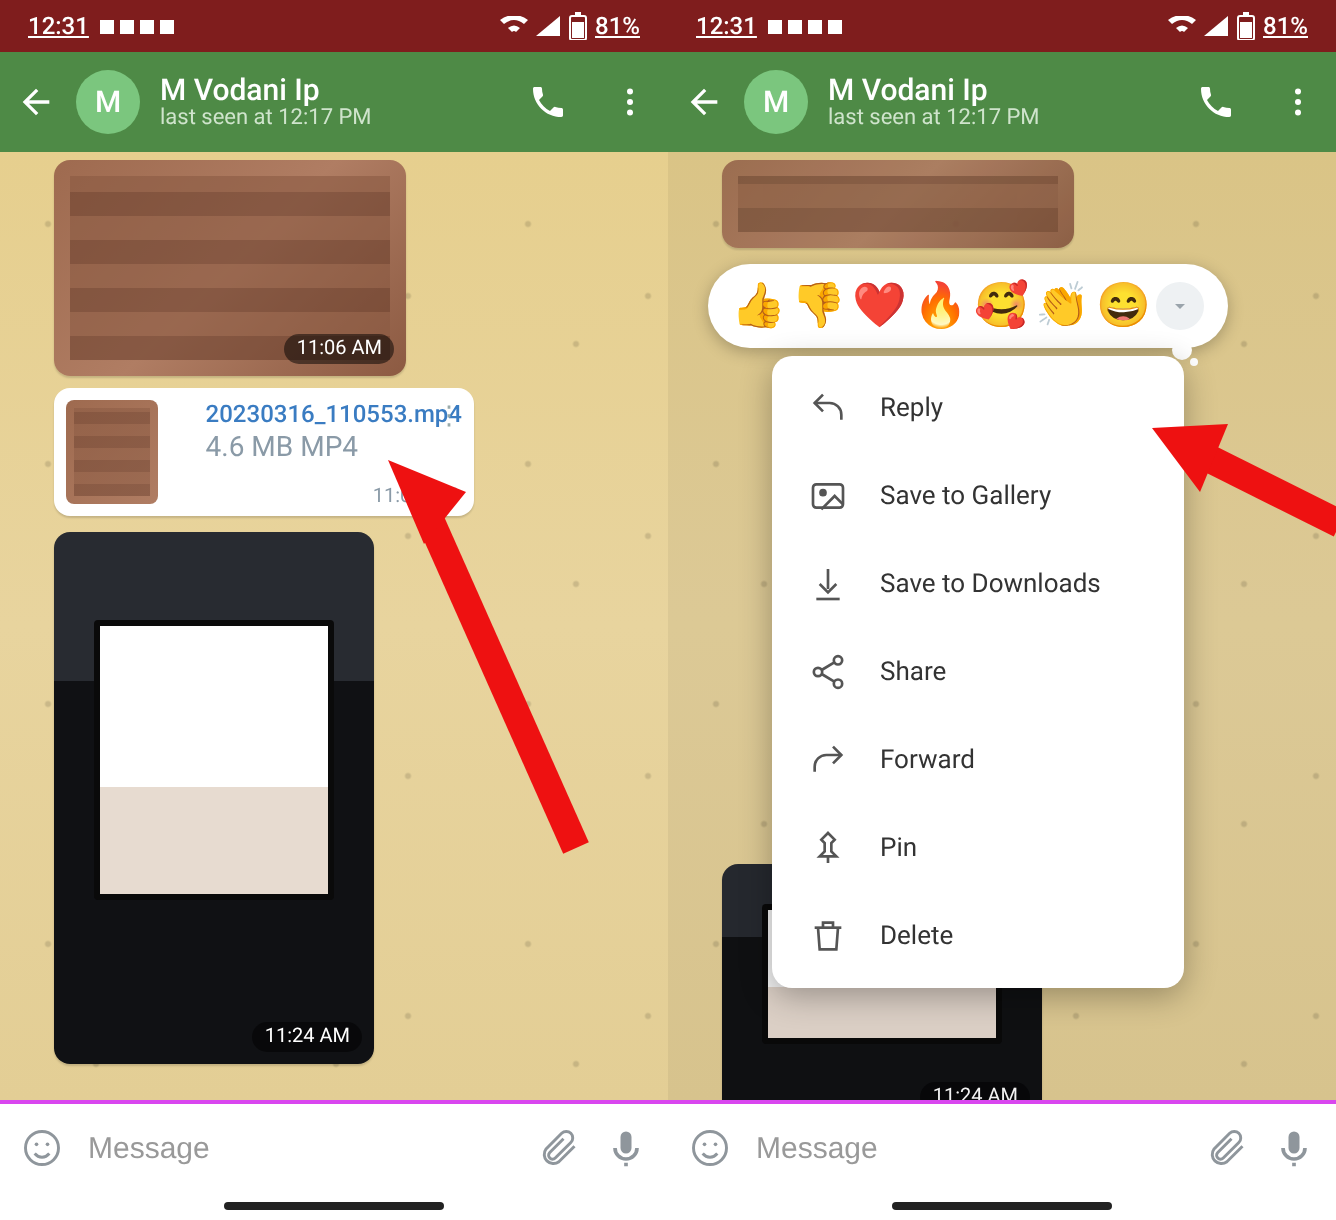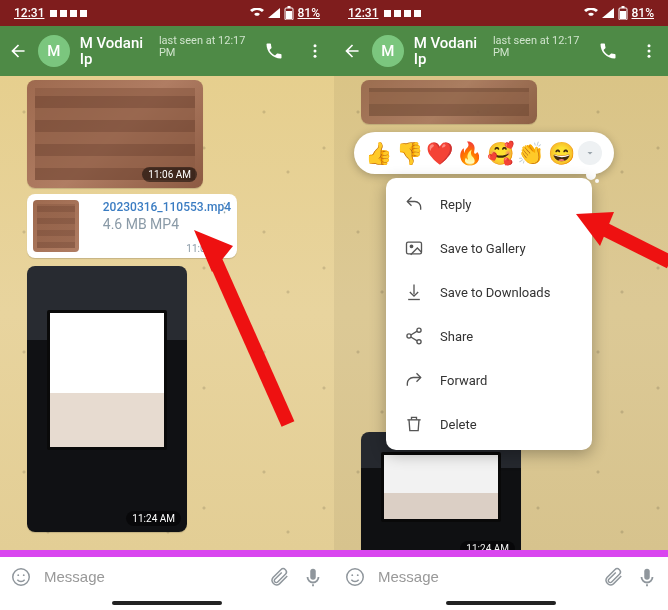--- a/index.html
+++ b/index.html
@@ -49,21 +49,21 @@
     border-radius: 50%;
     background: #7bc67e;
     color: #fff;
     display: flex;
     align-items: center;
     justify-content: center;
     font-size: 15px;
     font-weight: 500;
     margin: 0 10px;
   }
-  .titles { display: flex; flex-direction: row; line-height: 1.1; }
+  .titles { display: flex; flex-direction: column; line-height: 1.1; }
   .title-name { font-size: 15px; font-weight: 500; }
   .title-sub { font-size: 11px; color: #cfe4cc; }
   .header-actions { margin-left: auto; display: flex; gap: 22px; align-items: center; }
 
   
   .chat {
     flex: 1;
     position: relative;
     overflow: hidden;
     background: linear-gradient(180deg,#e6cf8e 0%,#e8d49e 50%,#e3ce95 100%);
@@ -153,21 +153,21 @@
     top:44px; left:20px; right:20px; height:140px;
     background: linear-gradient(180deg,#fff 0 60%,#e7dbd0 60% 100%);
     border:3px solid #0a0a0a;
     border-radius:2px;
   }
 
   
   .input-bar {
     height: 46px;
     background: #fff;
-    border-top: 7px solid #d946ef;
+    border-top: 2px solid #d946ef;
     display: flex;
     align-items: center;
     padding: 0 10px;
     gap: 12px;
   }
   .msg-input {
     flex: 1;
     border: none;
     font-size: 15px;
     color: #666;
@@ -474,20 +474,27 @@
       </div>
       <div class="menu-item">
         <svg width="20" height="20" viewBox="0 0 24 24" fill="none" stroke="#555" stroke-width="1.6">
             <path d="M15 14l5-5-5-5"></path>
             <path d="M20 9H11a7 7 0 00-7 7v3"></path>
           </svg>
         <span>Forward</span>
       </div>
       <div class="menu-item">
         <svg width="20" height="20" viewBox="0 0 24 24" fill="none" stroke="#555" stroke-width="1.6">
+            <path d="M12 3l4 4-2 2v5l3 3H7l3-3V9L8 7z"></path>
+            <path d="M12 17v4"></path>
+          </svg>
+        <span>Pin</span>
+      </div>
+      <div class="menu-item">
+        <svg width="20" height="20" viewBox="0 0 24 24" fill="none" stroke="#555" stroke-width="1.6">
             <path d="M4 7h16"></path>
             <path d="M9 7V4h6v3"></path>
             <path d="M6 7l1 13h10l1-13"></path>
           </svg>
         <span>Delete</span>
       </div>
     </div>
 
     <svg class="arrow" style="top:126px; left:236px;" width="110" height="110" viewBox="0 0 110 110">
       <path d="M100 60 L20 20" stroke="#e11" stroke-width="14" fill="none"></path>

